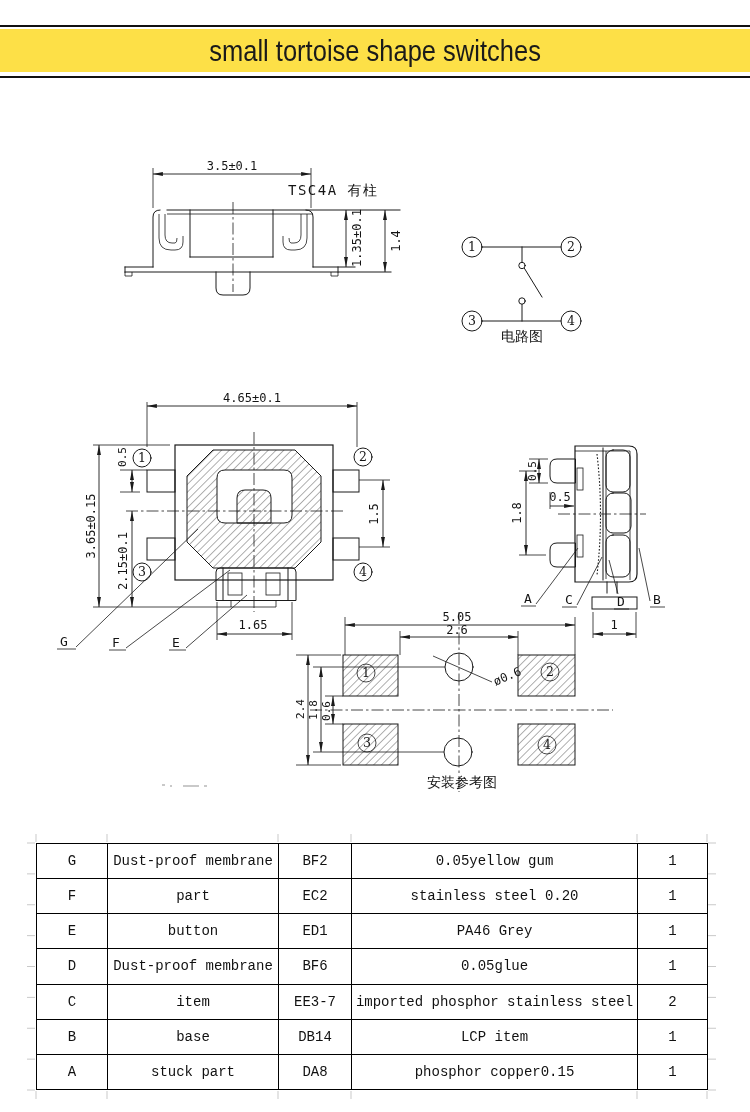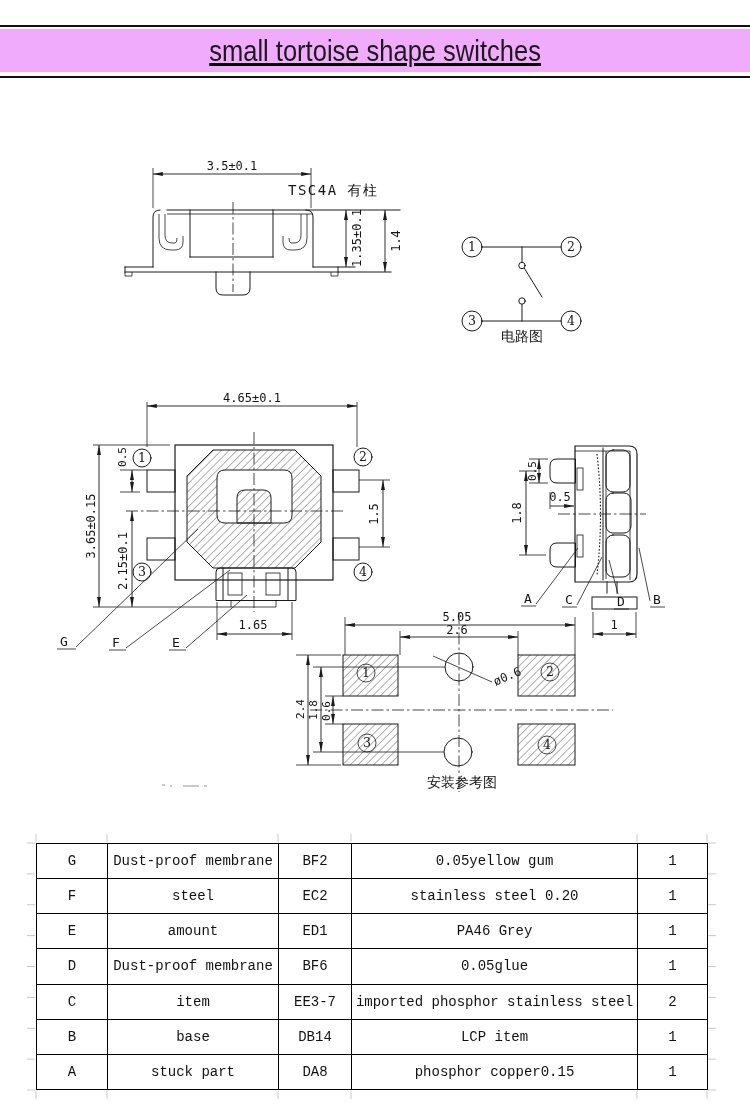--- a/index.html
+++ b/index.html
@@ -1,22 +1,22 @@
 <!DOCTYPE html>
 <html><head>
 <meta charset="utf-8">
 <style>
   html,body{margin:0;padding:0;background:#fff;}
   .page{position:relative;width:750px;height:1112px;background:#fff;overflow:hidden;
         font-family:"DejaVu Sans Mono",monospace;}
   .hdr-rule{position:absolute;left:0;width:750px;height:2px;background:#111;}
   .hdr-rule.top{top:25px;}
   .hdr-rule.bot{top:76px;}
-  .hdr-bar{position:absolute;left:0;top:29px;width:750px;height:43px;background:#f0abfc;
-           display:flex;align-items:center;justify-content:center;text-decoration:underline;}
+  .hdr-bar{position:absolute;left:0;top:29px;width:750px;height:43px;background:#fde047;
+           display:flex;align-items:center;justify-content:center;}
   .hdr-title{font-family:"Liberation Sans",sans-serif;font-size:30px;color:#1a1a1a;
              transform:scaleX(0.85);white-space:nowrap;letter-spacing:0px;}
   svg.drawing{position:absolute;left:0;top:0;width:750px;height:1112px;}
   .l{stroke:#1a1a1a;stroke-width:1;fill:none;stroke-linecap:square;}
   .l2{stroke:#1a1a1a;stroke-width:1.2;fill:none;}
   .thin{stroke:#1a1a1a;stroke-width:0.8;fill:none;}
   .dim{stroke:#1a1a1a;stroke-width:0.9;fill:none;
        marker-start:url(#arr);marker-end:url(#arr);}
   .dimE{stroke:#1a1a1a;stroke-width:0.9;fill:none;marker-end:url(#arr);}
   .cl{stroke:#1a1a1a;stroke-width:0.8;fill:none;stroke-dasharray:12 3 2.5 3;}
@@ -331,28 +331,28 @@
     <tbody>
       <tr>
         <td>G</td>
         <td>Dust-proof membrane</td>
         <td>BF2</td>
         <td>0.05yellow gum</td>
         <td>1</td>
       </tr>
       <tr>
         <td>F</td>
-        <td>steel</td>
+        <td>part</td>
         <td>EC2</td>
         <td>stainless steel 0.20</td>
         <td>1</td>
       </tr>
       <tr>
         <td>E</td>
-        <td>amount</td>
+        <td>button</td>
         <td>ED1</td>
         <td>PA46 Grey</td>
         <td>1</td>
       </tr>
       <tr>
         <td>D</td>
         <td>Dust-proof membrane</td>
         <td>BF6</td>
         <td>0.05glue</td>
         <td>1</td>

